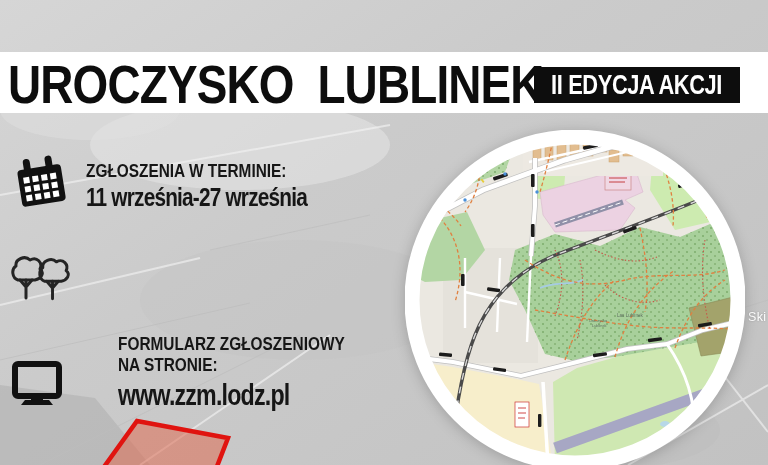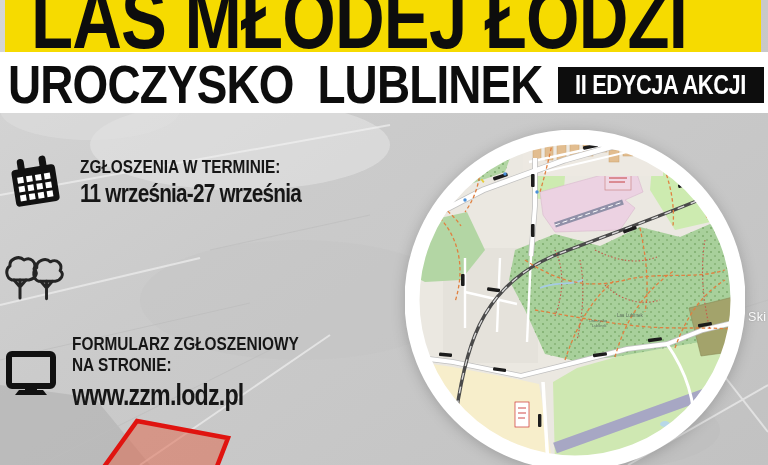--- a/index.html
+++ b/index.html
@@ -9,36 +9,36 @@
   svg{display:block;}
   
   .banner{position:absolute;left:5px;right:7px;top:0;height:52px;background:#F6DB00;overflow:hidden;}
   .banner-title{position:absolute;left:26px;top:-25px;font-size:86px;line-height:86px;font-weight:bold;
                 letter-spacing:-1px;color:#0d0d0d;white-space:nowrap;
                 transform:scaleX(0.80);transform-origin:0 0;}
   .subtitle-bar{position:absolute;left:0;right:0;top:52px;height:61px;background:#ffffff;}
   .subtitle{position:absolute;left:8px;top:60px;font-size:54px;line-height:48px;font-weight:bold;
             letter-spacing:-1px;word-spacing:14px;color:#0d0d0d;white-space:nowrap;
             transform:scaleX(0.85);transform-origin:0 0;}
-  .edition-badge{position:absolute;right:4px;top:67px;width:206px;height:36px;background:#0d0d0d;
+  .edition-badge{position:absolute;right:28px;top:67px;width:206px;height:36px;background:#0d0d0d;
                  display:flex;align-items:center;justify-content:center;overflow:visible;}
   .edition-badge span{color:#ffffff;font-weight:bold;font-size:28px;letter-spacing:-0.5px;white-space:nowrap;
                       transform:scaleX(0.78);}
   
-  .info-row{position:absolute;left:4px;display:flex;align-items:center;}
+  .info-row{position:absolute;left:10px;display:flex;align-items:flex-end;}
   .info-icon{flex:0 0 auto;}
   .info-text{margin-left:14px;}
   .info-label{font-size:17.5px;font-weight:bold;line-height:21px;letter-spacing:0;
               transform:scaleX(0.88);transform-origin:0 0;white-space:nowrap;color:#161616;}
   .info-label:empty{display:none;}
   .info-value{font-size:26px;font-weight:bold;line-height:30px;letter-spacing:-1px;
               transform:scaleX(0.80);transform-origin:0 0;white-space:nowrap;color:#161616;}
   .row-dates{top:152px;}
   .row-seedlings{top:256px;}
-  .row-form{top:334px;}
+  .row-form{top:334px;gap:40px;}
   .row-form .info-value{font-size:29px;margin-top:4px;}
   
   .map-inset{position:absolute;left:405px;top:130px;width:340px;height:340px;}
   .map-inset svg{filter:drop-shadow(0 2px 7px rgba(0,0,0,0.20));}
   .map-tiny-label{font-size:4.6px;fill:#5f7160;}
   .map-tiny-label2{font-size:3.9px;fill:#5f7160;}
   
   .overlay{position:absolute;left:0;top:0;pointer-events:none;}
   .bg-place-label{position:absolute;left:748px;top:310px;width:22px;overflow:hidden;color:#ffffff;
                   font-size:12.5px;letter-spacing:0.3px;text-shadow:0 0 2px rgba(0,0,0,0.25);white-space:nowrap;}
@@ -227,23 +227,20 @@
 
         <text x="212" y="187" class="map-tiny-label">Las Lublinek</text>
         <text x="184" y="192" class="map-tiny-label2">Uroczysko</text>
         <text x="187" y="197" class="map-tiny-label2">Lublinek</text>
       </g>
 
       <circle cx="170" cy="170" r="163" fill="none" stroke="#ffffff" stroke-width="15"></circle>
     </svg>
   </div>
 
-  <div class="banner">
-    <div class="banner-title">LAS MŁODEJ ŁODZI</div>
-  </div>
   <div class="subtitle-bar"></div>
   <div class="subtitle">UROCZYSKO LUBLINEK</div>
   <div class="edition-badge">
     <span>II EDYCJA AKCJI</span>
   </div>
 
   <div class="info-row row-dates">
     <svg class="info-icon" width="62" height="60" viewBox="0 0 62 60">
       <g transform="rotate(-9 31 30)">
         <rect x="9" y="15" width="44" height="37" rx="4" fill="#111"></rect>

